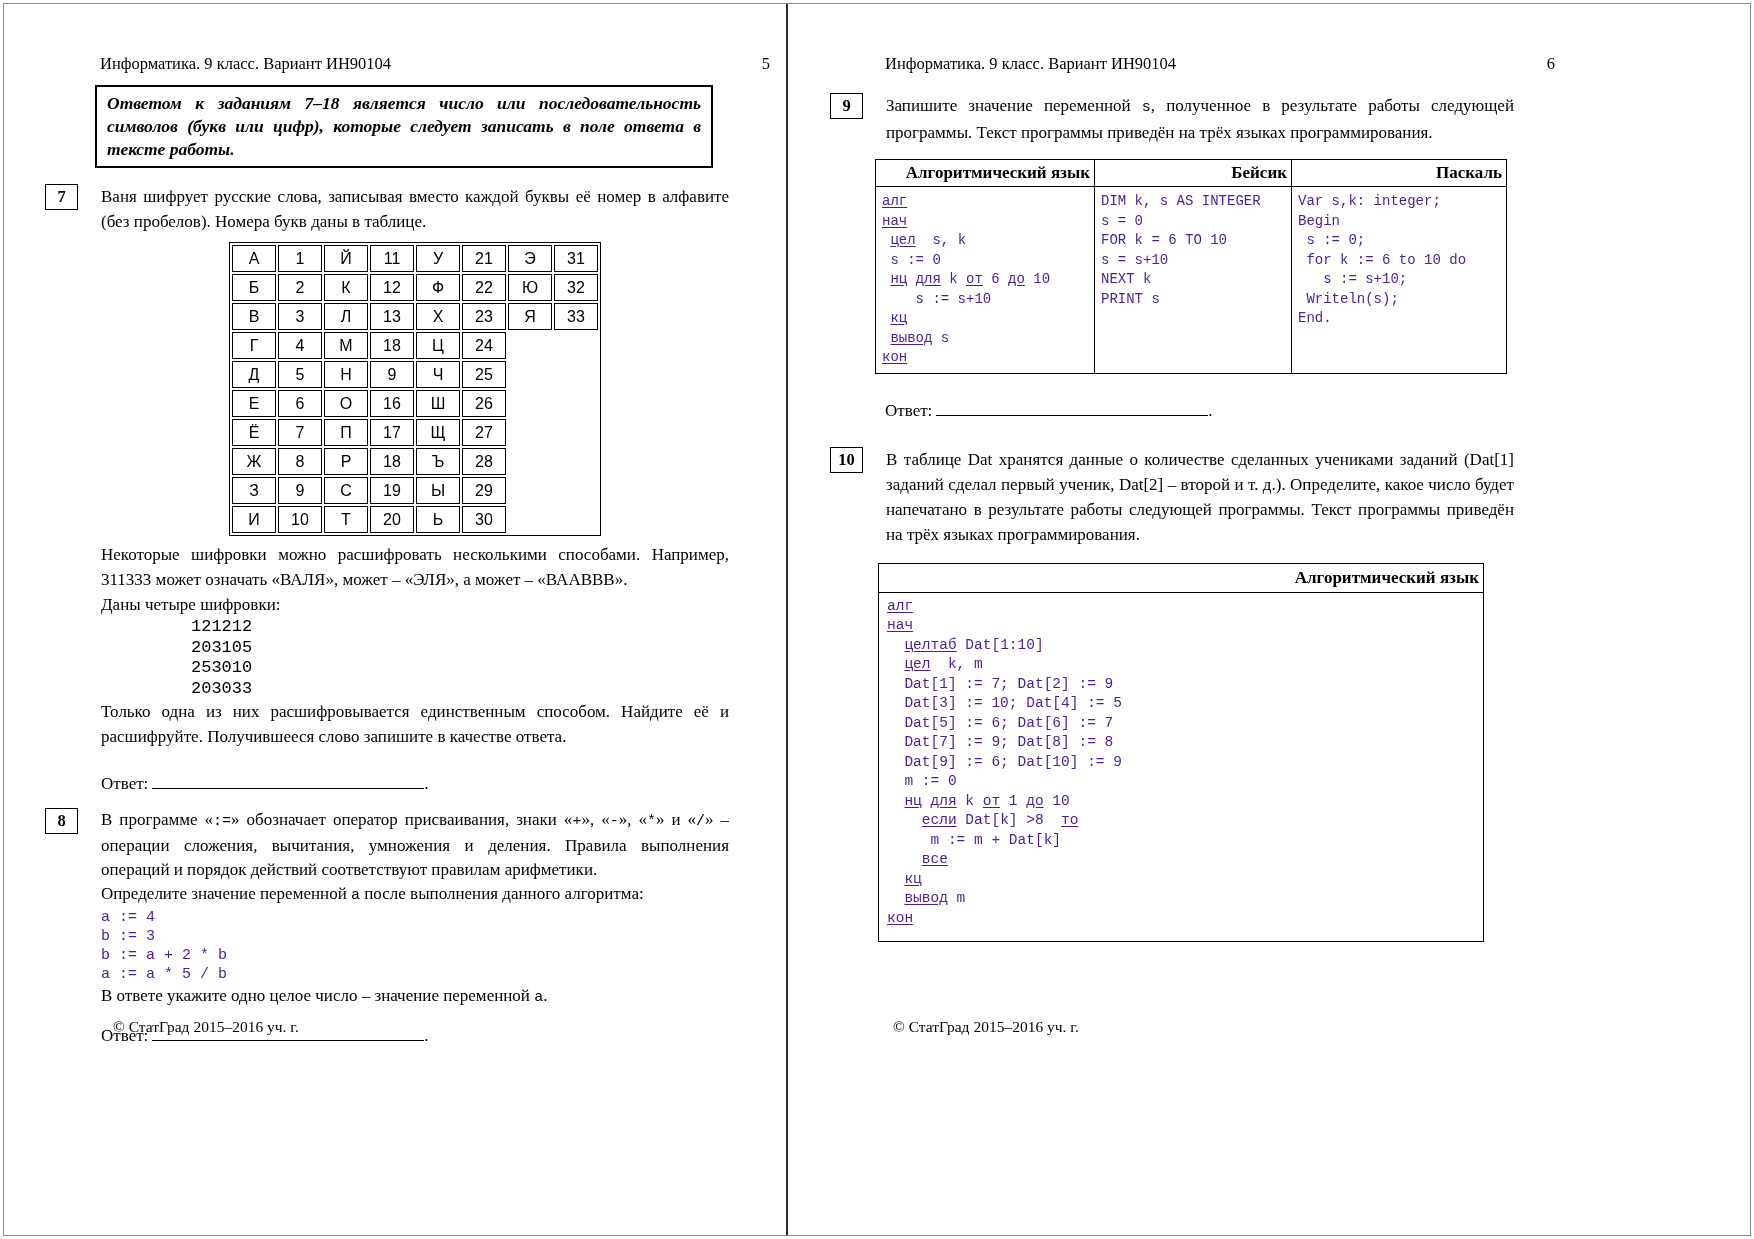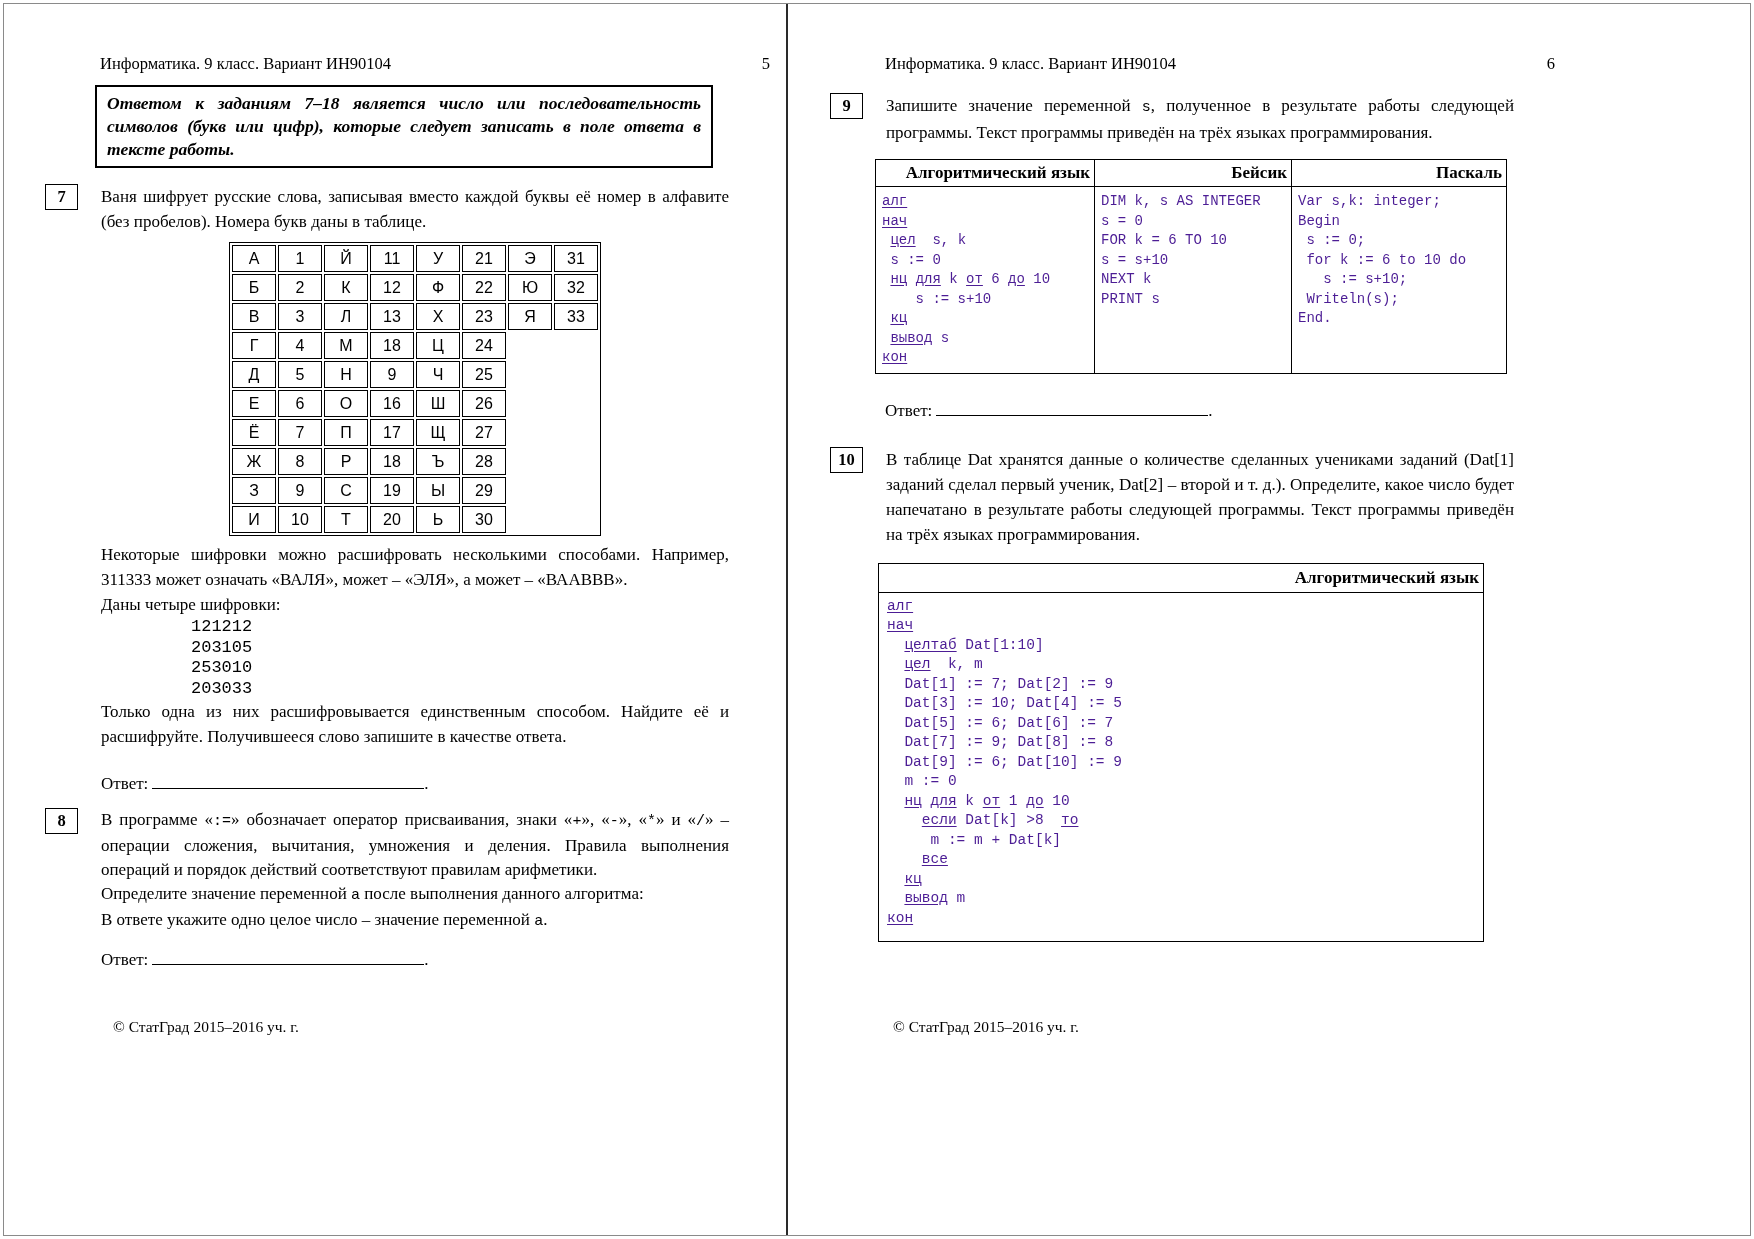--- a/index.html
+++ b/index.html
@@ -221,20 +221,26 @@
         <span>Ответ:</span><span class="answer-line"></span><span>.</span>
       </div>
     </div>
   </div>
 
   <div class="task task-t8">
     <div class="task-num">8</div>
     <div class="task-body task-body-t8">
       <div class="para">В программе «<span class="mono">:=</span>» обозначает оператор присваивания, знаки «<span class="mono">+</span>», «<span class="mono">-</span>», «<span class="mono">*</span>» и «<span class="mono">/</span>» – операции сложения, вычитания, умножения и деления. Правила выполнения операций и порядок действий соответствуют правилам арифметики.</div>
       <div>Определите значение переменной <span class="mono">a</span>  после выполнения данного алгоритма:</div>
+      <div class="code">
+          <div class="code-line">a := 4</div>
+          <div class="code-line">b := 3</div>
+          <div class="code-line">b := a + 2 * b</div>
+          <div class="code-line">a := a * 5 / b</div>
+        </div>
       <div>В ответе укажите одно целое число – значение переменной <span class="mono">a</span>.</div>
 
       <div class="answer-row answer-row-t8">
         <span>Ответ:</span><span class="answer-line"></span><span>.</span>
       </div>
     </div>
   </div>
 
   <div class="footer footer-left">© СтатГрад 2015–2016 уч. г.</div>
 </div>

